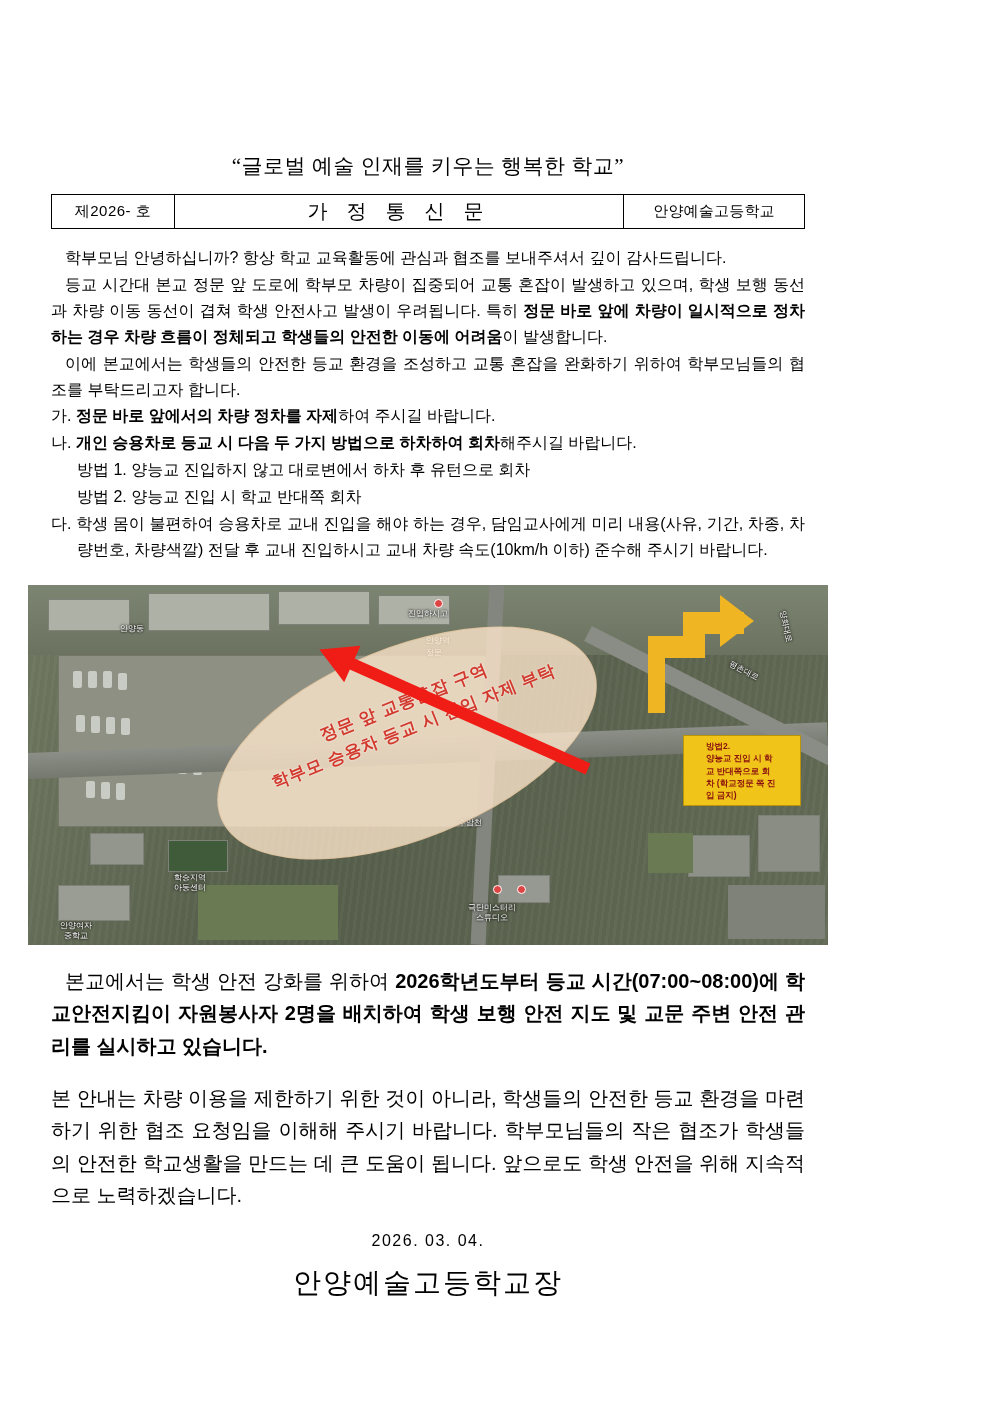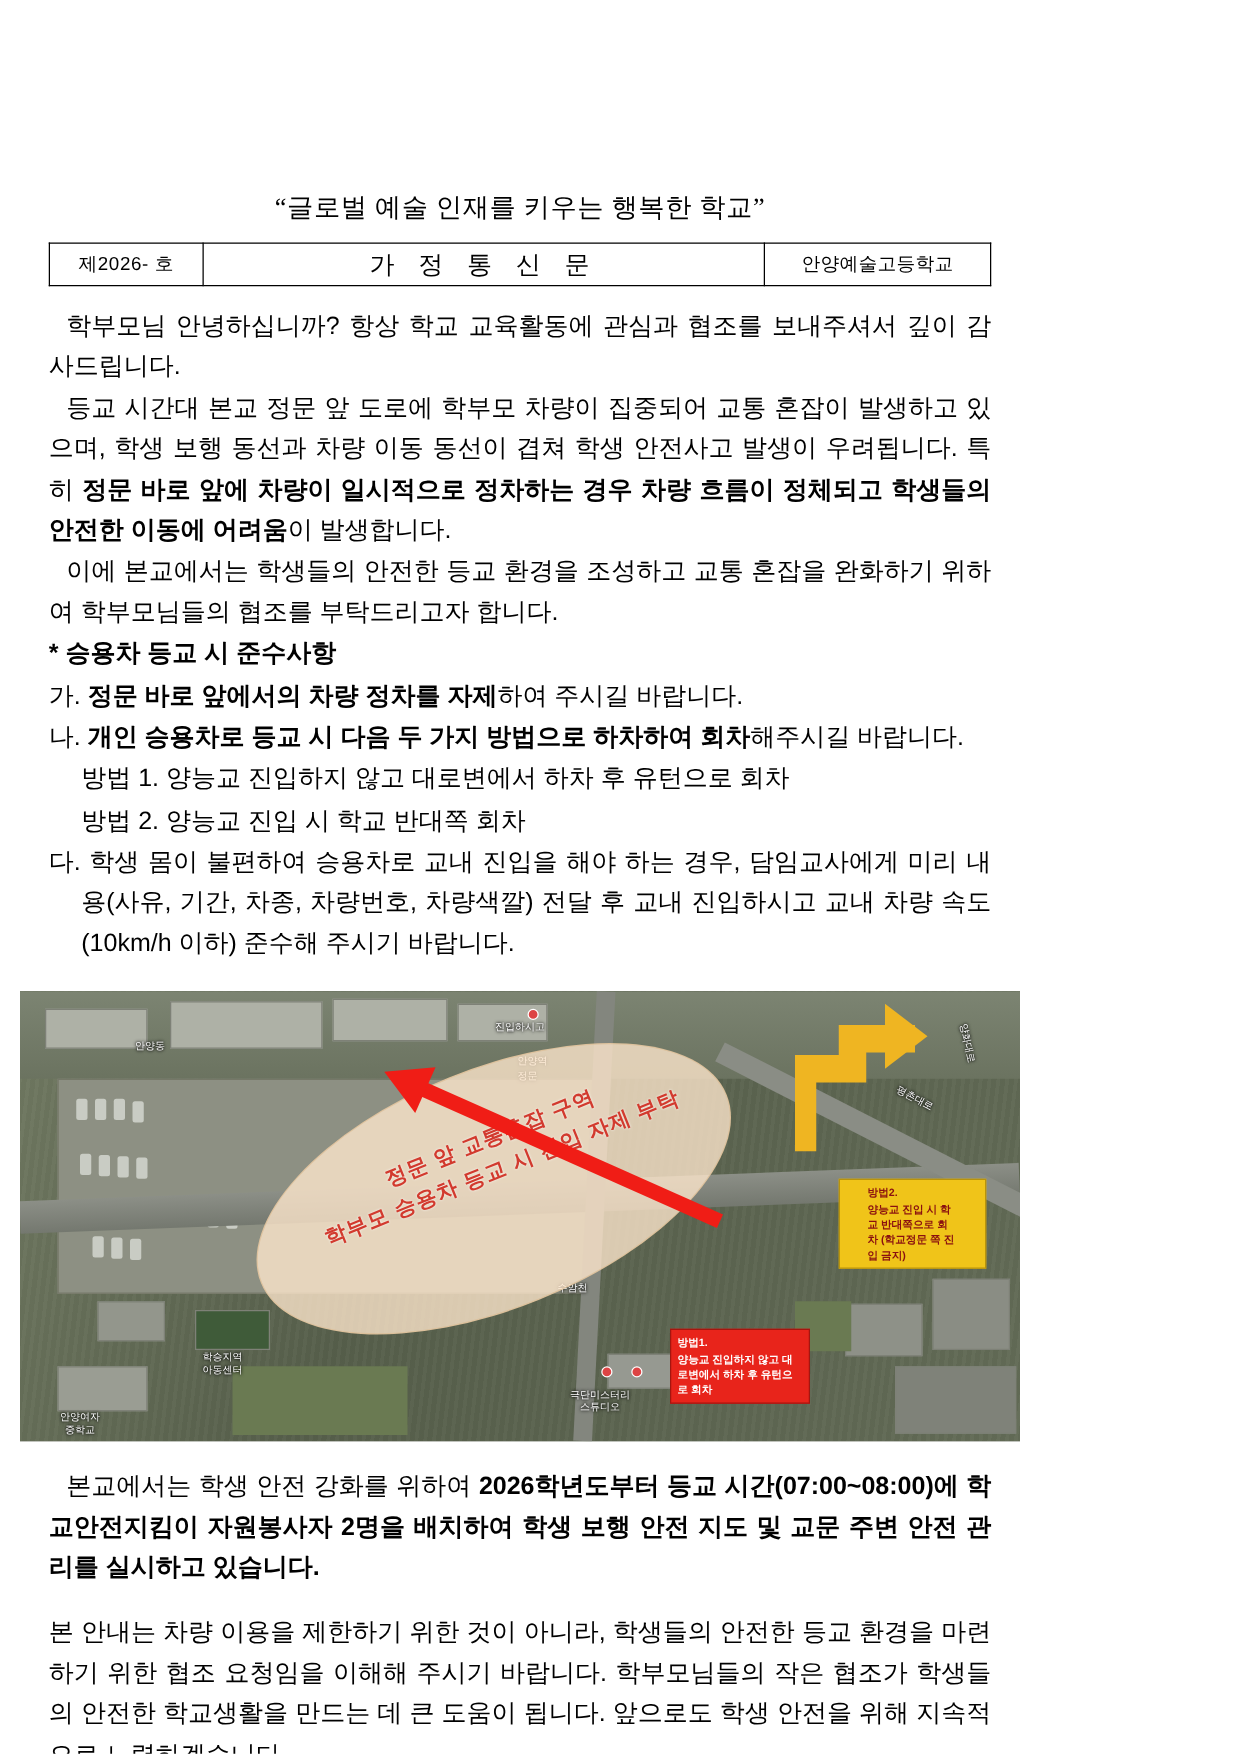--- a/index.html
+++ b/index.html
@@ -9,21 +9,21 @@
   }
   body {
     width: 992px;
     height: 1403px;
     font-family: "Liberation Sans", sans-serif;
     color: #000000;
     position: relative;
   }
   .page {
     position: absolute;
-    left: 0; top: 0;
+    left: 12px; top: 0;
     width: 832px;
     height: 1403px;
     padding: 0;
     box-sizing: border-box;
   }
   .slogan {
     text-align: center;
     font-size: 21px;
     font-family: "Liberation Serif", serif;
     margin-top: 152px;
@@ -91,21 +91,21 @@
   }
   .contact {
     font-size: 14px;
     line-height: 1.7;
     text-align: left;
     padding-left: 8px !important;
   }
   .body-text {
     width: 754px;
     margin: 16px auto 0 auto;
-    font-size: 20px;
+    font-size: 16px;
     line-height: 1.62;
     text-align: justify;
   }
   .body-text p {
     margin: 0 0 1px 0;
   }
   .indent1 { text-indent: 14px; }
   .bold { font-weight: bold; }
   .list-item { margin-top: 2px; }
   .sub-item { padding-left: 26px; }
@@ -308,21 +308,20 @@
       <td class="doc-title">가 정 통 신 문</td>
       <td class="school-name">안양예술고등학교</td>
     </tr>
   </tbody>
     </table>
 
   <div class="body-text">
     <p class="indent1">학부모님 안녕하십니까? 항상 학교 교육활동에 관심과 협조를 보내주셔서 깊이 감사드립니다.</p>
     <p class="indent1"><span>등교 시간대 본교 정문 앞 도로에 학부모 차량이 집중되어 교통 혼잡이 발생하고 있으며, 학생 보행 동선과 차량 이동 동선이 겹쳐 학생 안전사고 발생이 우려됩니다. 특히 </span><span class="bold">정문 바로 앞에 차량이 일시적으로 정차하는 경우 차량 흐름이 정체되고 학생들의 안전한 이동에 어려움</span><span>이 발생합니다.</span></p>
     <p class="indent1">이에 본교에서는 학생들의 안전한 등교 환경을 조성하고 교통 혼잡을 완화하기 위하여 학부모님들의 협조를 부탁드리고자 합니다.</p>
-    <p class="bold list-item">* 승용차 등교 시 준수사항</p>
     <p class="list-item"><span>가. </span><span class="bold">정문 바로 앞에서의 차량 정차를 자제</span><span>하여 주시길 바랍니다.</span></p>
     <p class="list-item"><span>나. </span><span class="bold">개인 승용차로 등교 시 다음 두 가지 방법으로 하차하여 회차</span><span>해주시길 바랍니다.</span></p>
     <p class="sub-item">방법 1. 양능교 진입하지 않고 대로변에서 하차 후 유턴으로 회차</p>
     <p class="sub-item">방법 2. 양능교 진입 시 학교 반대쪽 회차</p>
     <p class="hang">다. 학생 몸이 불편하여 승용차로 교내 진입을 해야 하는 경우, 담임교사에게 미리 내용(사유, 기간, 차종, 차량번호, 차량색깔) 전달 후 교내 진입하시고 교내 차량 속도(10km/h 이하) 준수해 주시기 바랍니다.</p>
   </div>
 
   <div class="map-wrap">
     <div class="map-bg"></div>
     <div class="map-top-band"></div>
@@ -383,24 +382,20 @@
       <span>정문 앞 교통혼잡 구역</span><br>
       <span>학부모 승용차 등교 시 진입 자제 부탁</span>
     </div>
 
     <div class="red-arrow"></div>
     <svg class="yellow-arrow" viewBox="0 0 110 120">
       <path d="M6 118 L6 52 L46 52 L46 28 L96 28" stroke="#efb522" stroke-width="22" fill="none"></path>
       <path d="M72 0 L106 26 L72 52 Z" fill="#efb522"></path>
     </svg>
 
-    <div class="box-red">
-      <span class="box-title">방법1.</span>
-      <span>양능교 진입하지 않고 대로변에서 하차 후 유턴으로 회차</span>
-    </div>
     <div class="box-yellow">
       <span class="box-title">방법2.</span>
       <span>양능교 진입 시 학교 반대쪽으로 회차 (학교정문 쪽 진입 금지)</span>
     </div>
   </div>
 
   <div class="footer-text">
     <p class="indent1"><span>본교에서는 학생 안전 강화를 위하여 </span><span class="bold">2026학년도부터 등교 시간(07:00~08:00)에 학교안전지킴이 자원봉사자 2명을 배치하여 학생 보행 안전 지도 및 교문 주변 안전 관리를 실시하고 있습니다.</span></p>
     <p>본 안내는 차량 이용을 제한하기 위한 것이 아니라, 학생들의 안전한 등교 환경을 마련하기 위한 협조 요청임을 이해해 주시기 바랍니다. 학부모님들의 작은 협조가 학생들의 안전한 학교생활을 만드는 데 큰 도움이 됩니다. 앞으로도 학생 안전을 위해 지속적으로 노력하겠습니다.</p>
   </div>

